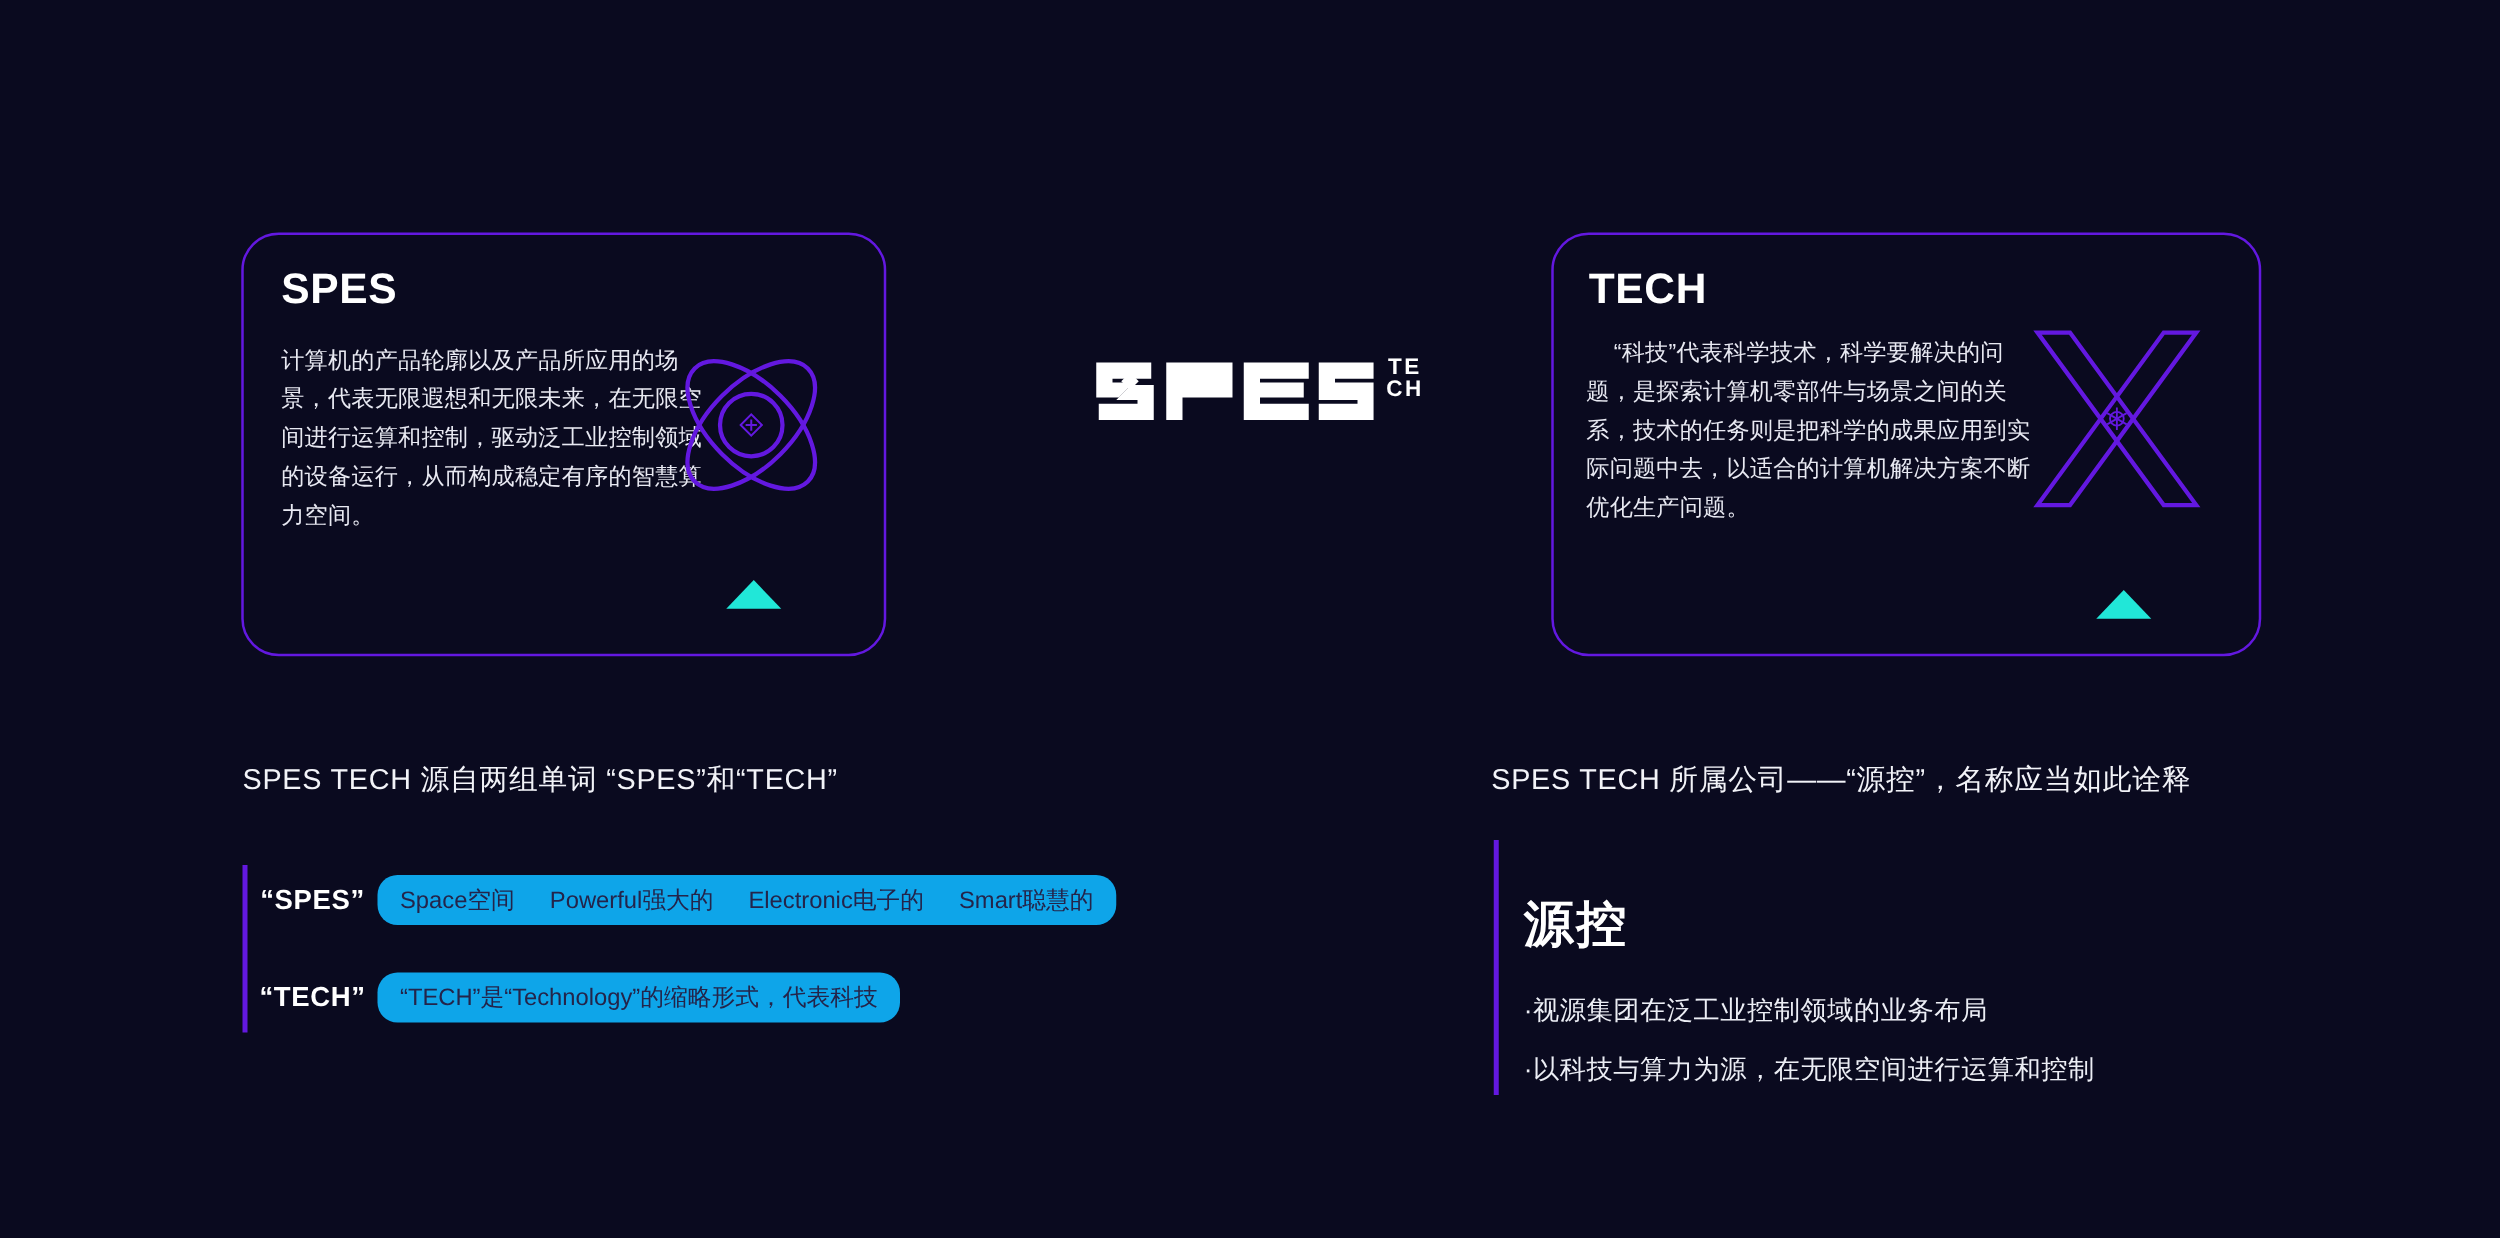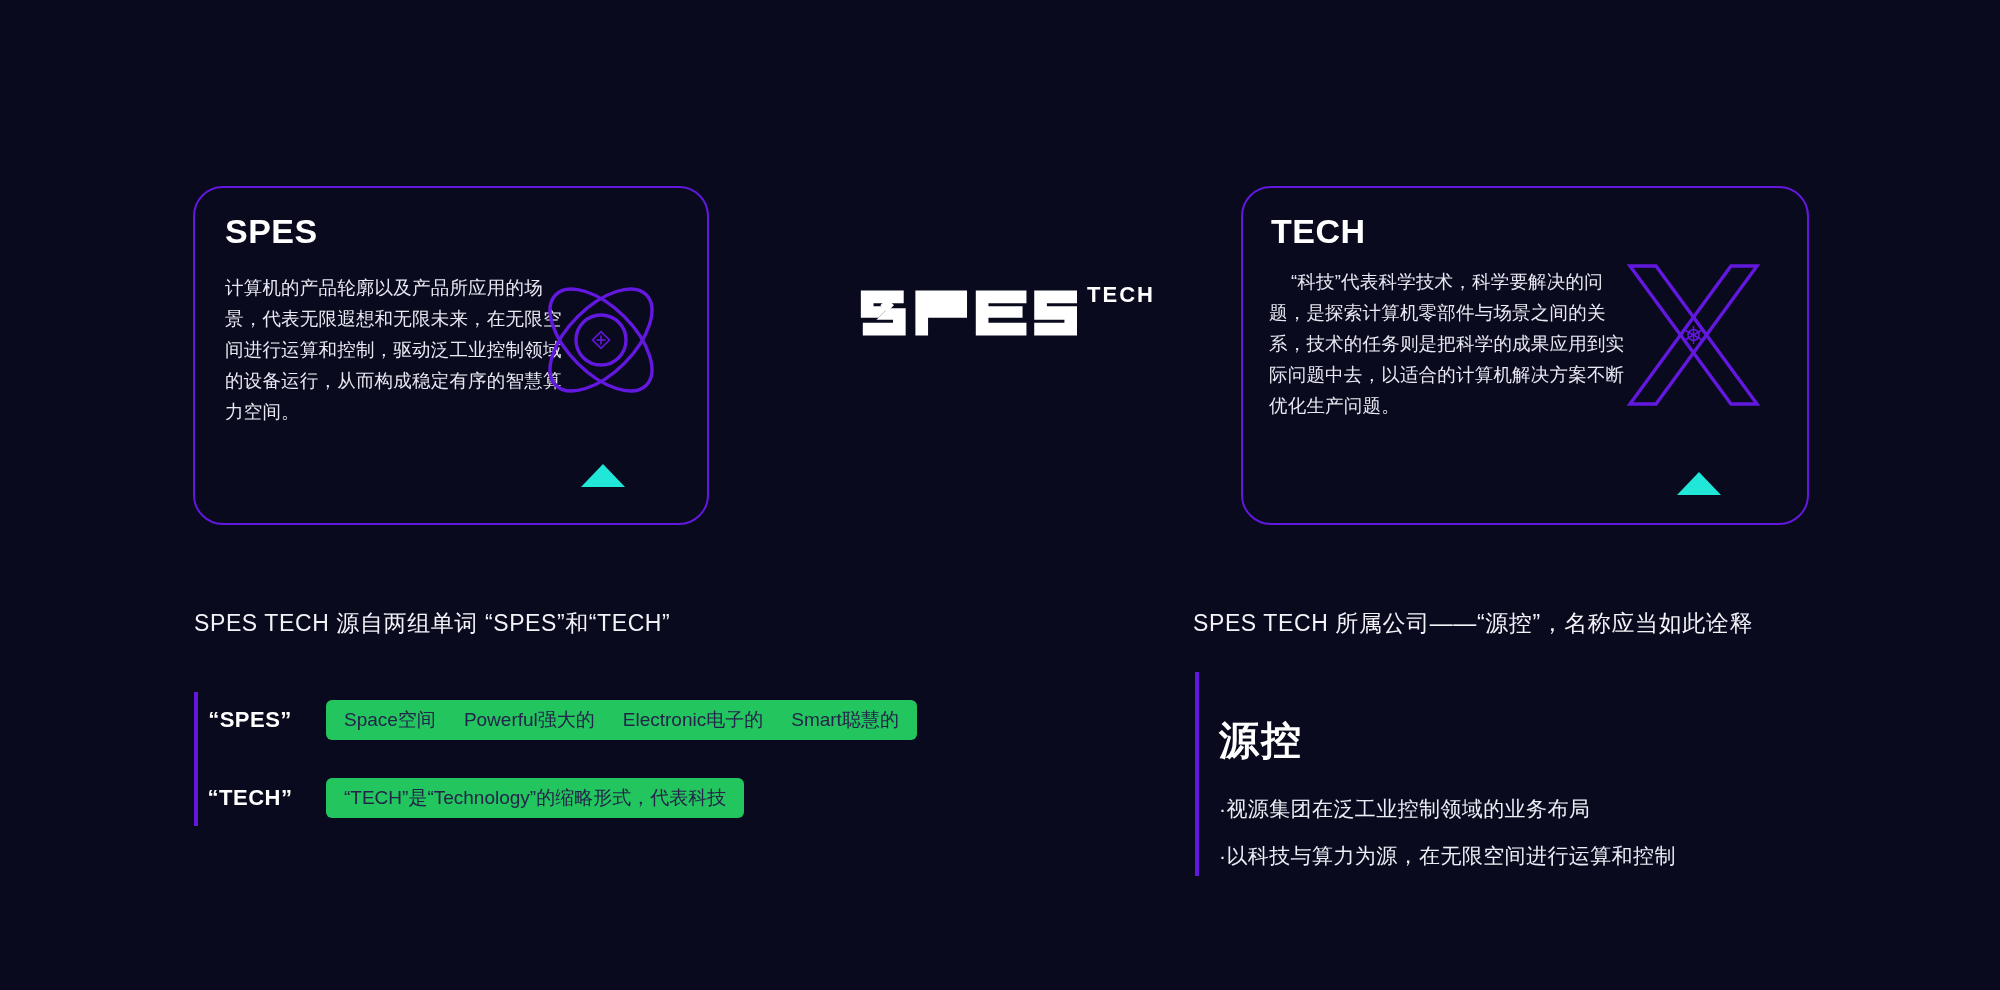--- a/index.html
+++ b/index.html
@@ -95,24 +95,24 @@
   }
   .logo-row {
     display: flex;
     align-items: flex-start;
     justify-content: center;
     gap: 10px;
     height: 62px;
   }
   .logo-sub {
     display: flex;
-    flex-direction: row;
+    flex-direction: column;
     justify-content: center;
     line-height: 1.02;
-    font-size: 22px;
+    font-size: 18px;
     font-weight: bold;
     letter-spacing: 2px;
     padding-top: 2px;
     color: #ffffff;
   }
   .tagline {
     margin-top: 42px;
     font-size: 25px;
     line-height: 46px;
     letter-spacing: 2px;
@@ -137,35 +137,34 @@
     top: 692px;
     width: 820px;
     border-left: 4px solid #6318e0;
     padding-left: 0;
     box-sizing: border-box;
   }
   .pill-row {
     display: flex;
     align-items: center;
     height: 56px;
-    gap: 24px;
   }
   .pill-row + .pill-row { margin-top: 22px; }
   .pill-key {
     width: 104px;
     text-align: center;
     font-size: 22px;
     font-weight: bold;
     color: #ffffff;
     letter-spacing: 0.5px;
     flex: none;
   }
   .pill {
-    background: #22c55e;
-    border-radius: 6px;
+    background: #0ea5e9;
+    border-radius: 16px;
     height: 40px;
     display: flex;
     align-items: center;
     padding: 0 18px;
     color: #24244a;
     font-size: 19px;
   }
   .pill-items { display: flex; gap: 28px; }
   .pill-item { white-space: nowrap; }
 

